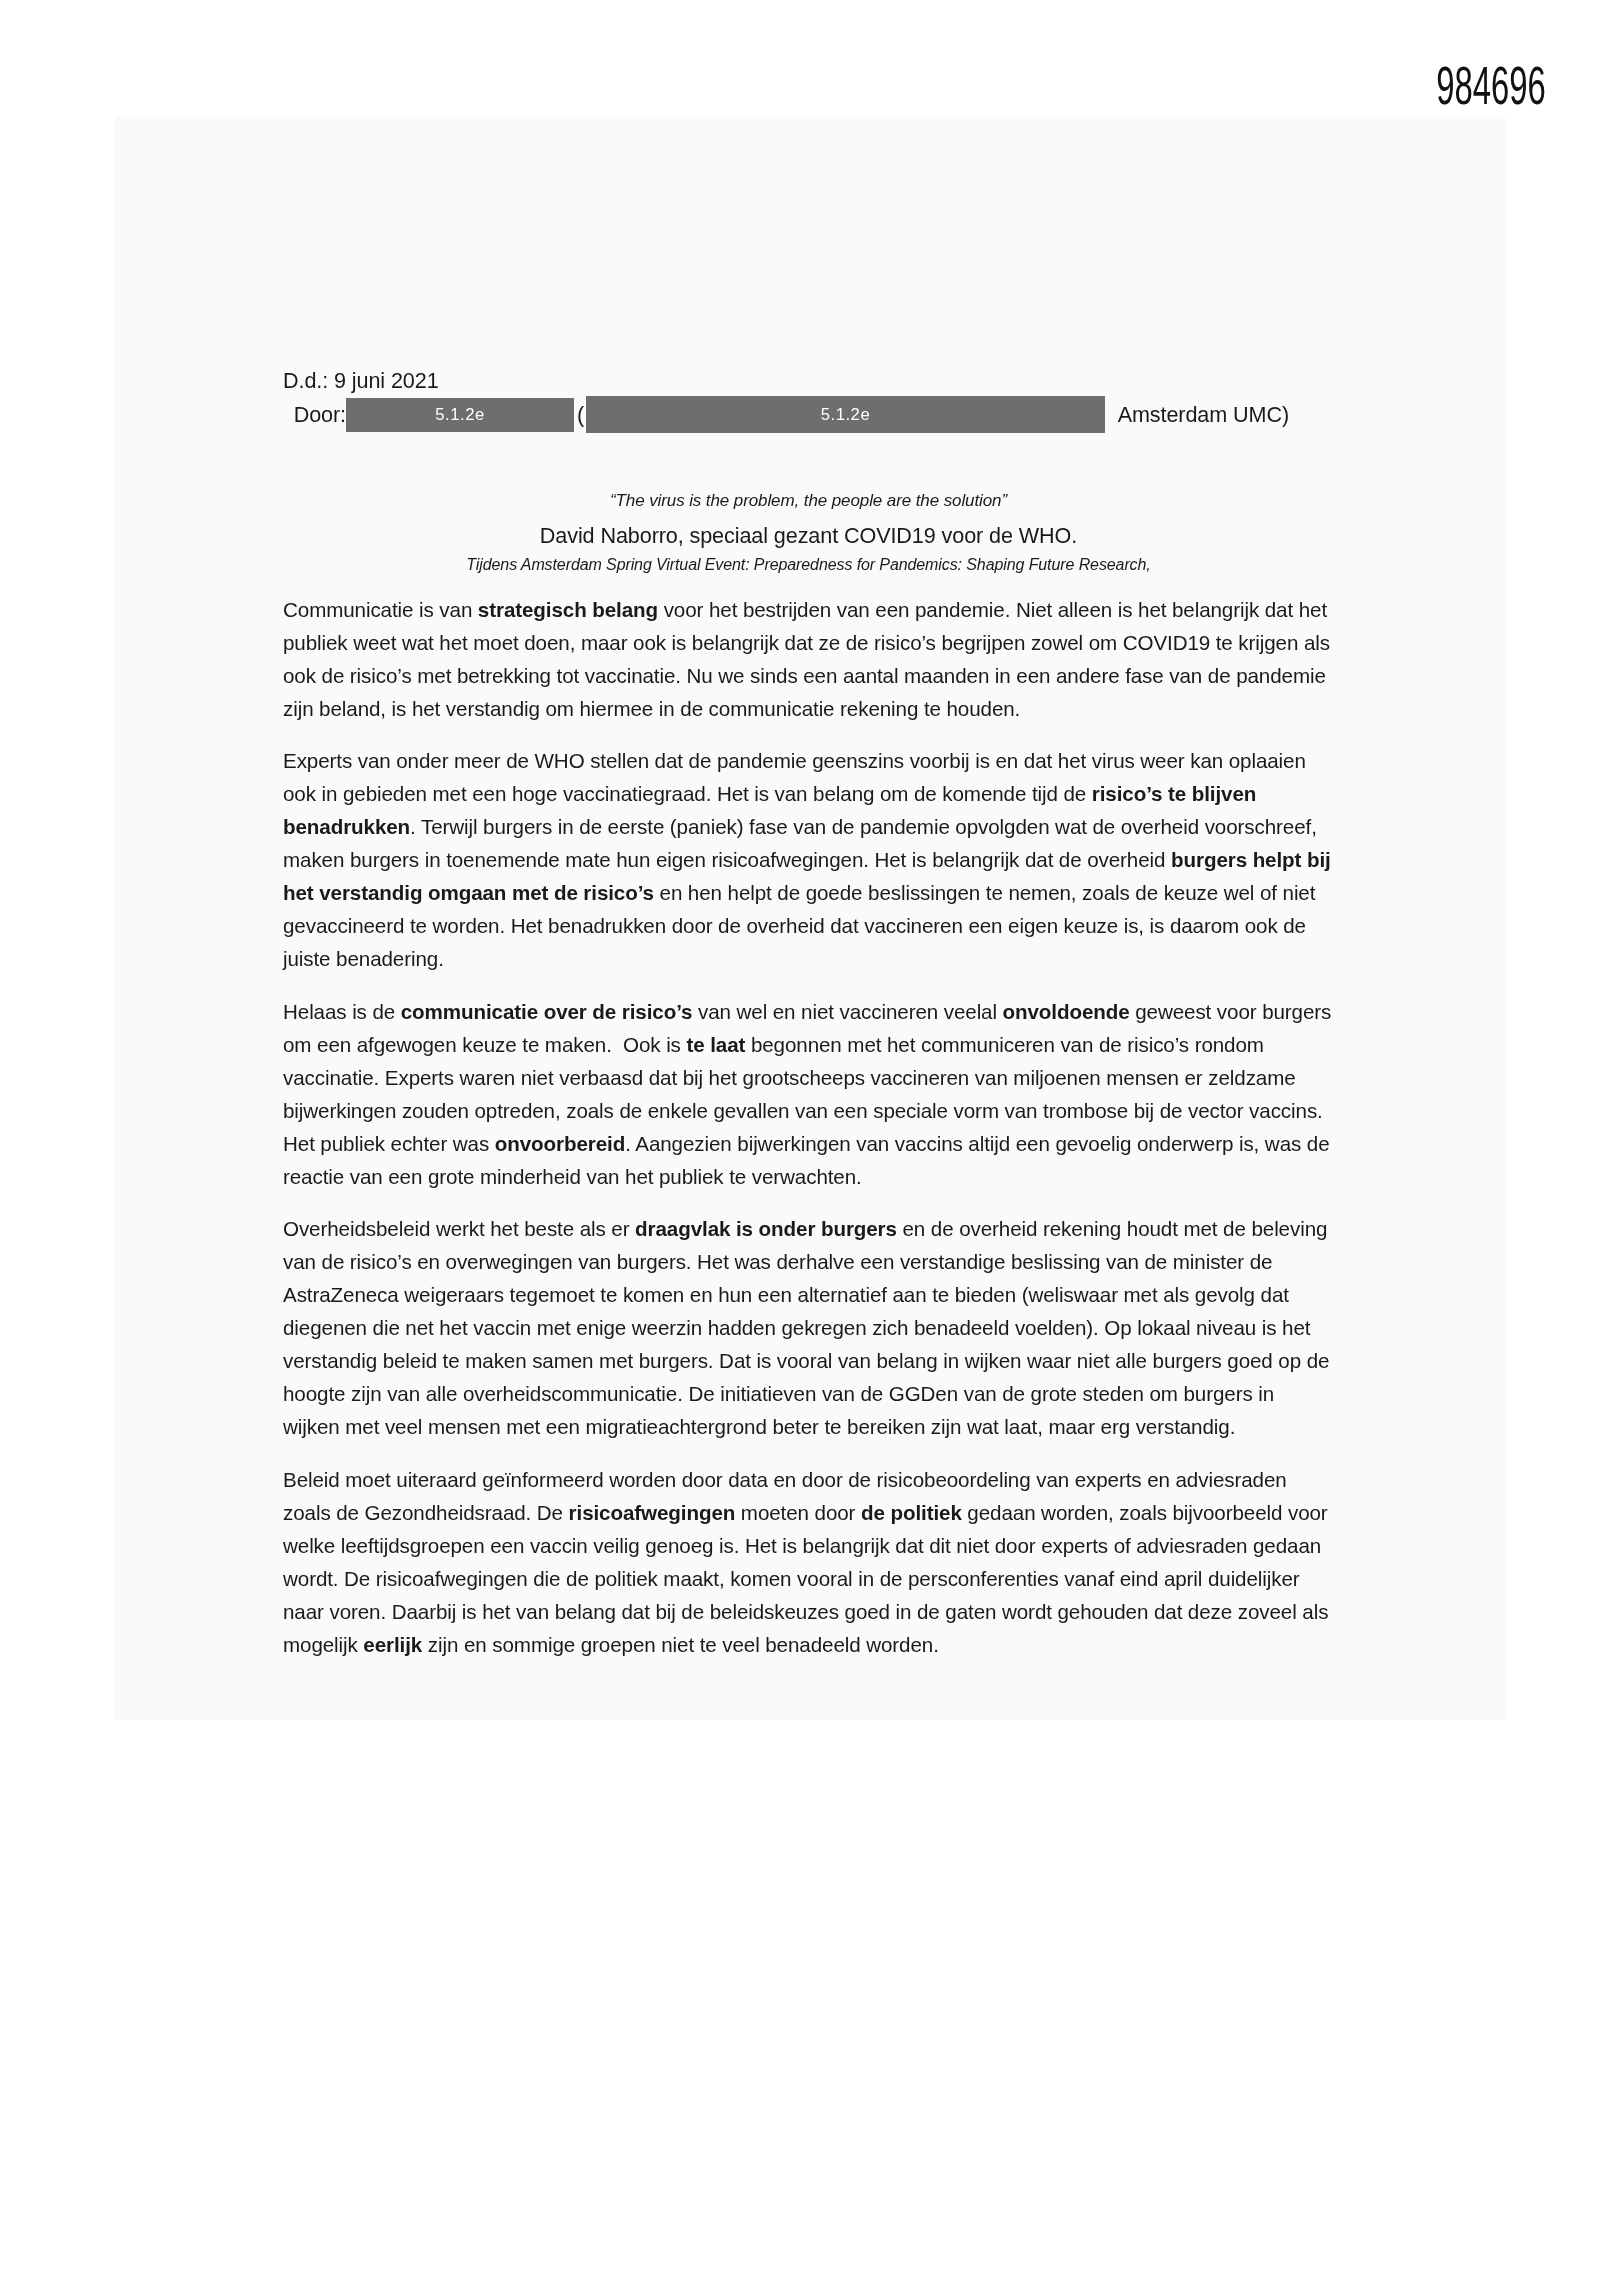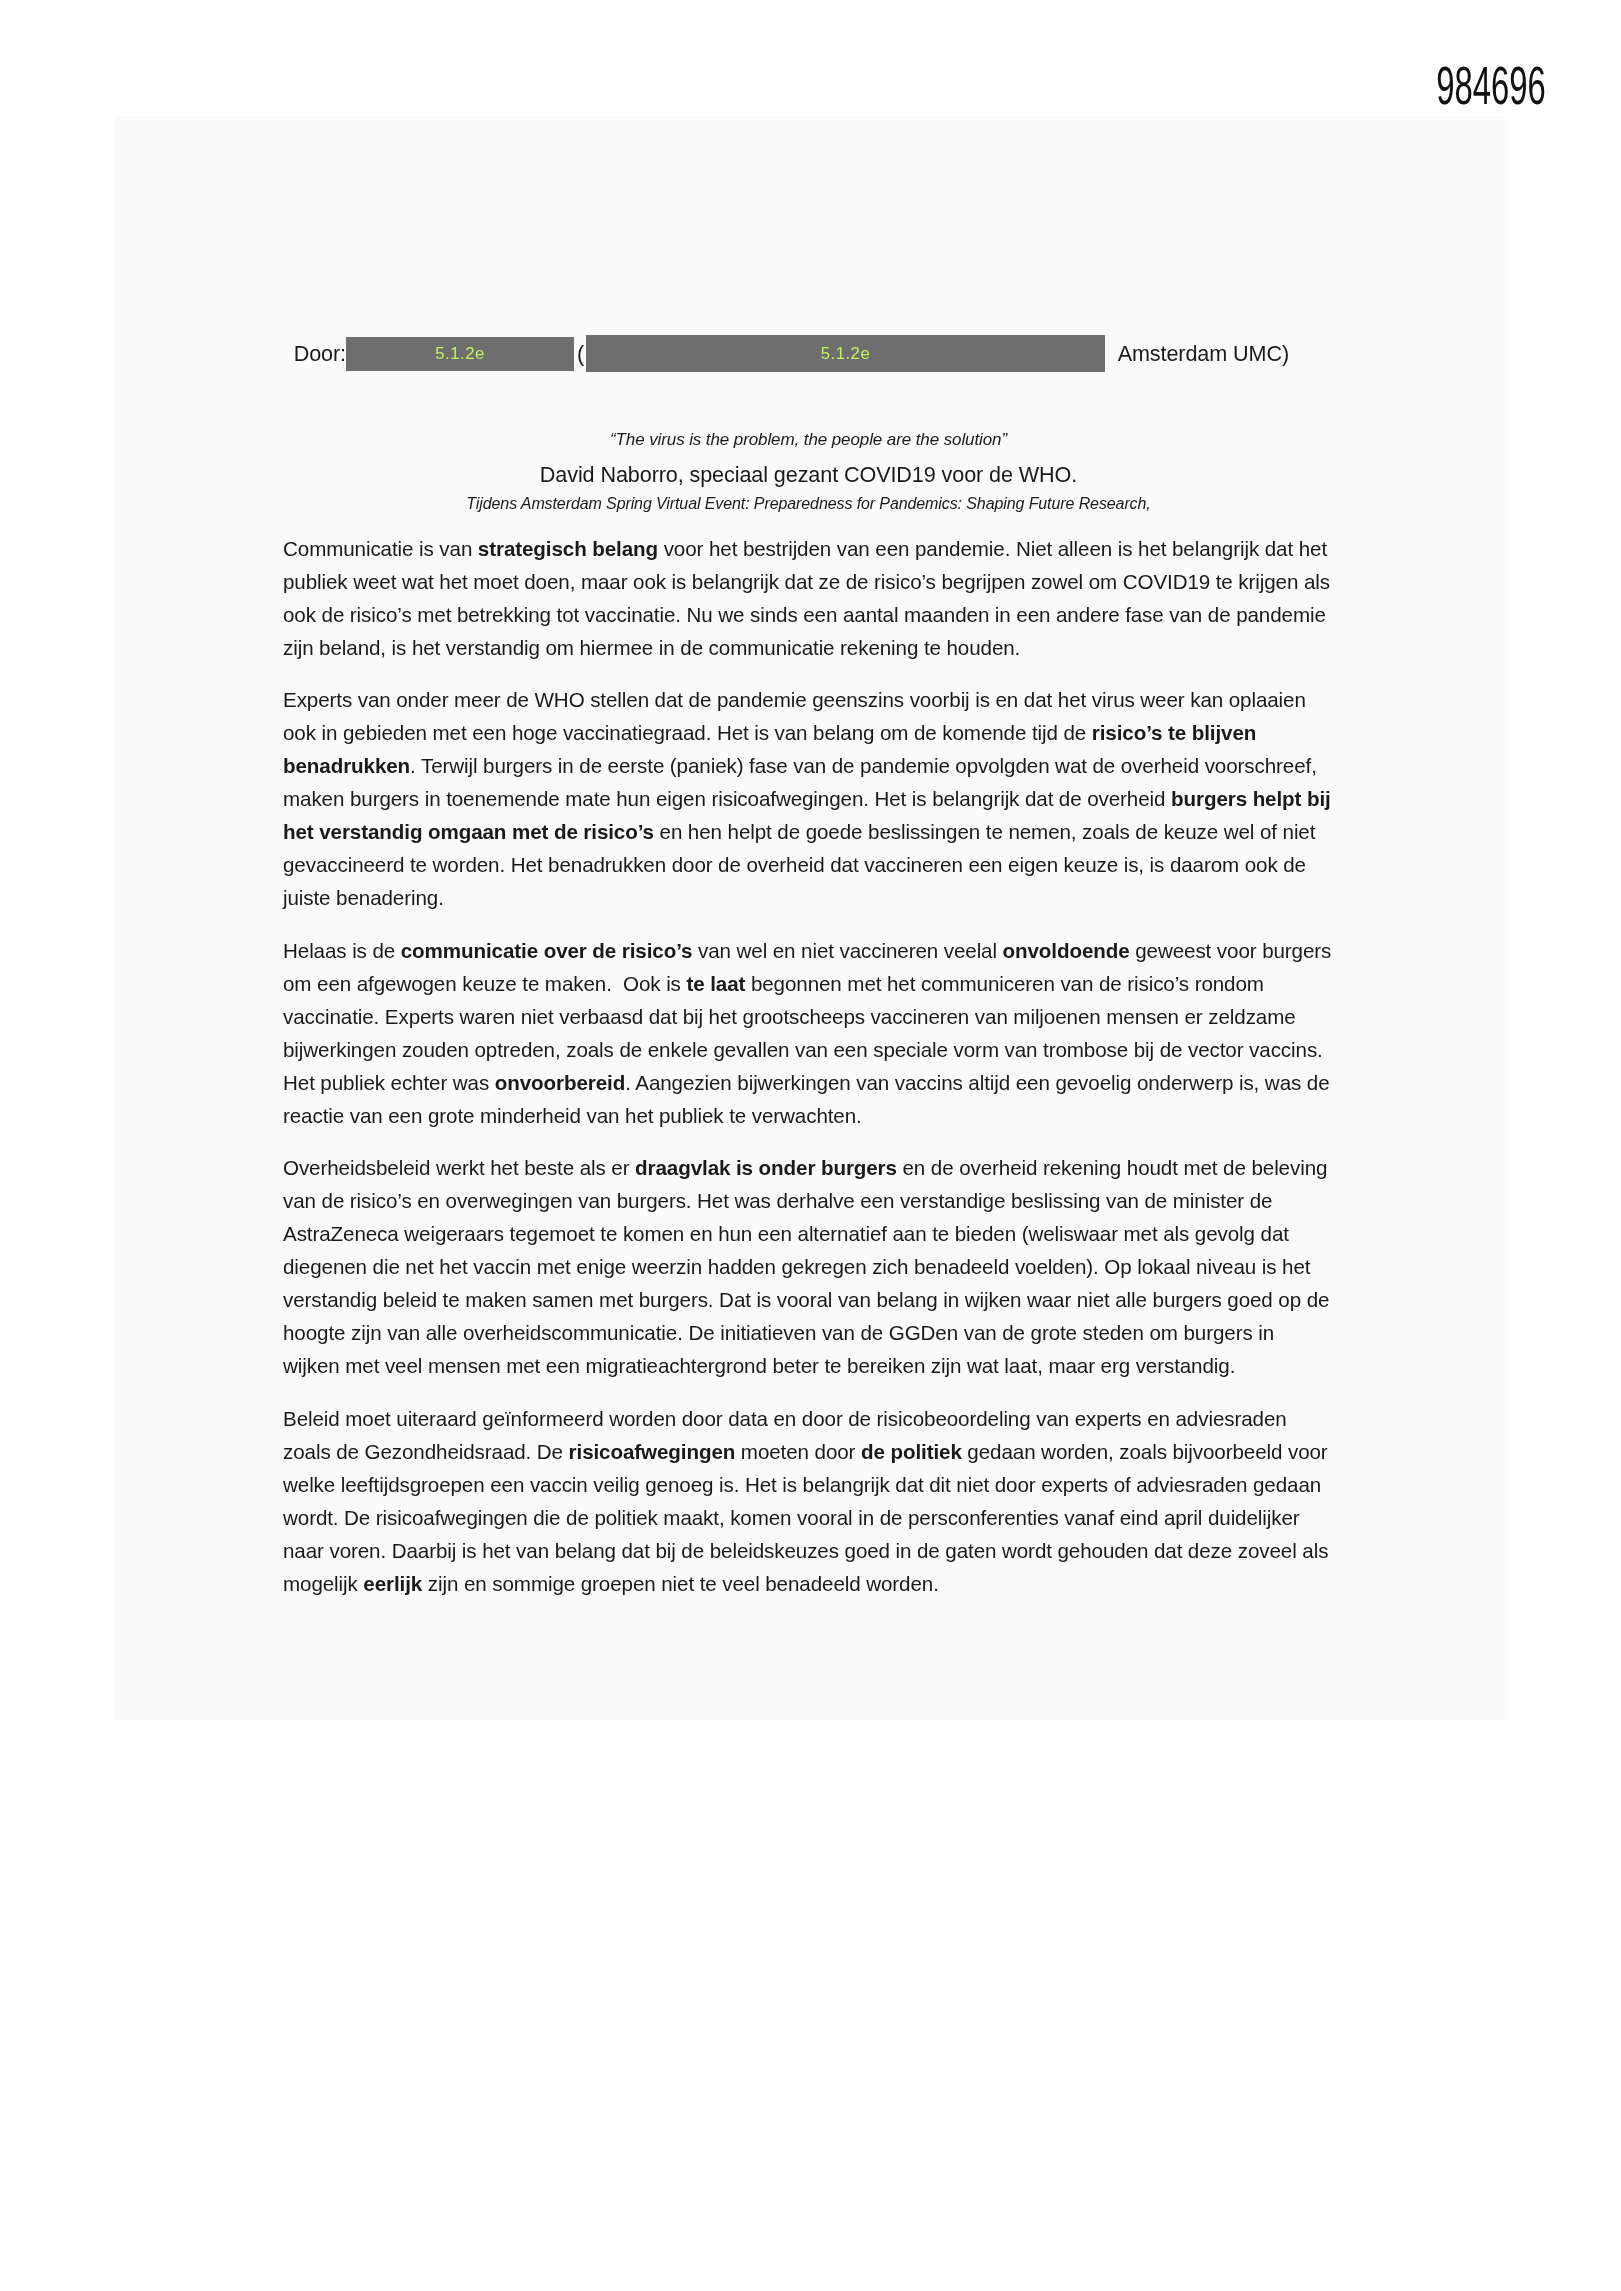--- a/index.html
+++ b/index.html
@@ -53,21 +53,21 @@
   .door-line {
     margin-top:0;
     height:39px;
     display:flex;
     align-items:center;
     font-size:21.6px;
   }
   .door-label { width:63px; flex:0 0 auto;text-align:right; }
   .redaction {
     background:var(--redaction, #6e6e6e);
-    color:#bef264;
+    color:#ffffff;
     display:flex;
     align-items:center;
     justify-content:center;
     font-size:16.7px;
     letter-spacing:0.5px;
     flex:0 0 auto;
   }
   .bar1 { width:228px; height:34px; }
   .bar2 { width:519px; height:37px; }
   .paren { margin:0 2px 0 2.9px; flex:0 0 auto; }
@@ -89,20 +89,21 @@
 <body>
 
 <div class="page">
 
   <div class="doc-number">984696</div>
 
   <div class="sheet">
     <div class="content">
 
 
+      <div class="date-line">D.d.: 9 juni 2021</div>
 
       <div class="door-line">
         <span class="door-label">Door:</span>
         <span class="redaction bar1">5.1.2e</span>
         <span class="paren">(</span>
         <span class="redaction bar2">5.1.2e</span>
         <span class="affiliation">Amsterdam UMC)</span>
       </div>
 
       <div class="quote">

